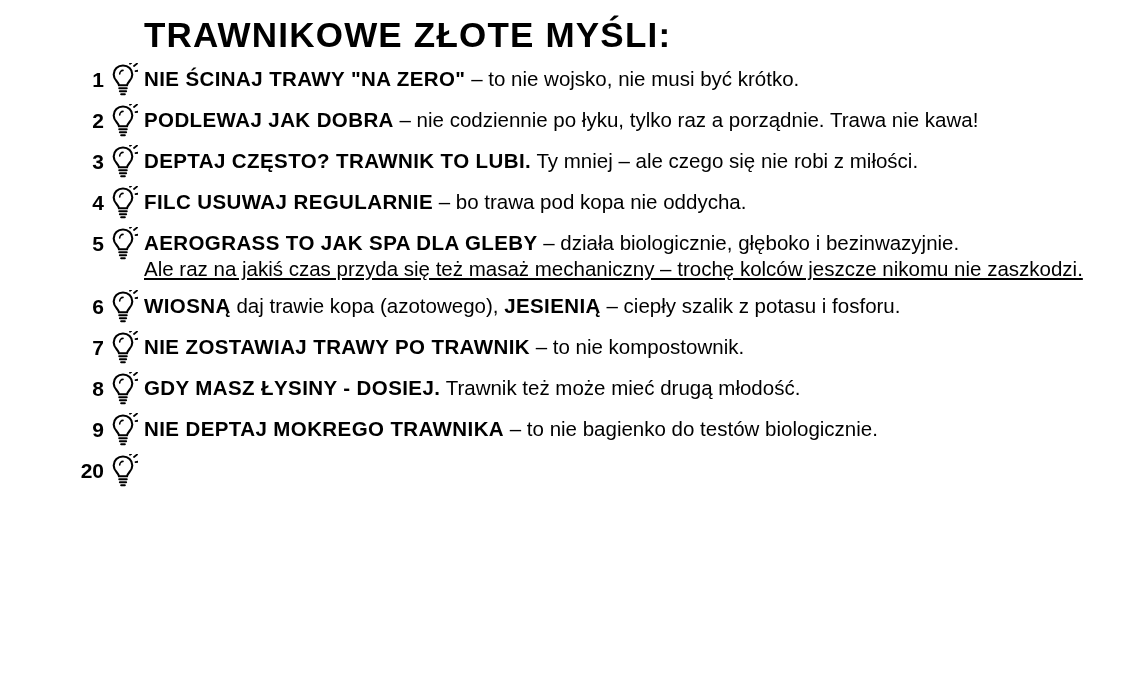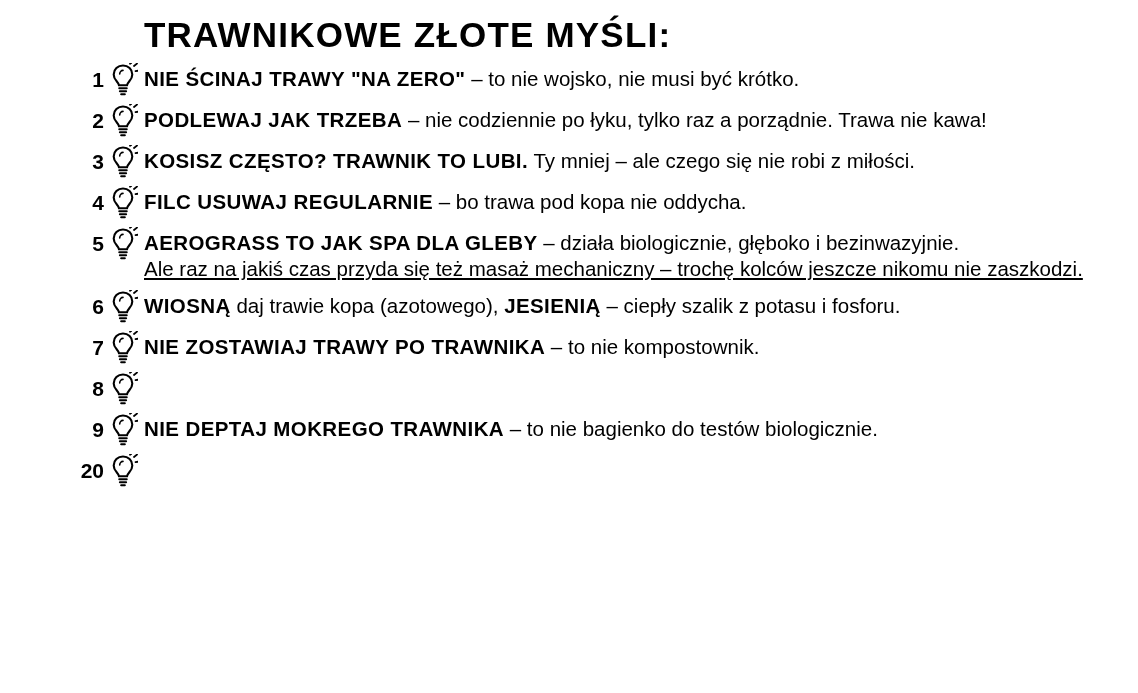--- a/index.html
+++ b/index.html
@@ -113,41 +113,41 @@
         <path d="M11.3 25.2h7.4" fill="none" stroke="#000" stroke-width="2.1" stroke-linecap="round"></path>
         <path d="M11.9 28.3h6.2" fill="none" stroke="#000" stroke-width="2.1" stroke-linecap="round"></path>
         <path d="M13.2 31.2h3.6" fill="none" stroke="#000" stroke-width="2.1" stroke-linecap="round"></path>
         <path d="M11.7 11.0c0-2.0 1.5-3.6 3.3-3.6" fill="none" stroke="#000" stroke-width="1.6" stroke-linecap="round"></path>
         <path d="M26.0 3.0l3.0-2.4" fill="none" stroke="#000" stroke-width="1.8" stroke-linecap="round"></path>
         <path d="M27.5 8.2l3.4-0.6" fill="none" stroke="#000" stroke-width="1.8" stroke-linecap="round"></path>
         <path d="M22.0 0.8l1.2-0.8" fill="none" stroke="#000" stroke-width="1.8" stroke-linecap="round"></path>
       </svg>
     </div>
     <div class="text">
-      <span class="t-bold"><b>PODLEWAJ JAK TRZEBA</b></span><span> – nie codziennie po łyku, tylko raz a porządnie. Trawa nie kawa!</span><b class="t-bold2"></b><span></span>
+      <span class="t-bold"><b>PODLEWAJ JAK DOBRA</b></span><span> – nie codziennie po łyku, tylko raz a porządnie. Trawa nie kawa!</span><b class="t-bold2"></b><span></span>
       
     </div>
   </li>
 
   <li class="item">
     <div class="num">3</div>
     <div class="bulb">
       <svg width="30" height="34" viewBox="0 0 30 34" aria-hidden="true">
         <path d="M15 2.5c-5.2 0-9.3 3.9-9.3 8.9 0 3.1 1.5 5.2 3.0 6.9 1.2 1.4 2.1 2.4 2.3 4.0h8.0c0.2-1.6 1.1-2.6 2.3-4.0 1.5-1.7 3.0-3.8 3.0-6.9 0-5.0-4.1-8.9-9.3-8.9z" fill="none" stroke="#000" stroke-width="2.1"></path>
         <path d="M11.3 25.2h7.4" fill="none" stroke="#000" stroke-width="2.1" stroke-linecap="round"></path>
         <path d="M11.9 28.3h6.2" fill="none" stroke="#000" stroke-width="2.1" stroke-linecap="round"></path>
         <path d="M13.2 31.2h3.6" fill="none" stroke="#000" stroke-width="2.1" stroke-linecap="round"></path>
         <path d="M11.7 11.0c0-2.0 1.5-3.6 3.3-3.6" fill="none" stroke="#000" stroke-width="1.6" stroke-linecap="round"></path>
         <path d="M26.0 3.0l3.0-2.4" fill="none" stroke="#000" stroke-width="1.8" stroke-linecap="round"></path>
         <path d="M27.5 8.2l3.4-0.6" fill="none" stroke="#000" stroke-width="1.8" stroke-linecap="round"></path>
         <path d="M22.0 0.8l1.2-0.8" fill="none" stroke="#000" stroke-width="1.8" stroke-linecap="round"></path>
       </svg>
     </div>
     <div class="text">
-      <span class="t-bold"><b>KOSISZ CZĘSTO? TRAWNIK TO LUBI.</b></span><span> Ty mniej – ale czego się nie robi z miłości.</span><b class="t-bold2"></b><span></span>
+      <span class="t-bold"><b>DEPTAJ CZĘSTO? TRAWNIK TO LUBI.</b></span><span> Ty mniej – ale czego się nie robi z miłości.</span><b class="t-bold2"></b><span></span>
       
     </div>
   </li>
 
   <li class="item">
     <div class="num">4</div>
     <div class="bulb">
       <svg width="30" height="34" viewBox="0 0 30 34" aria-hidden="true">
         <path d="M15 2.5c-5.2 0-9.3 3.9-9.3 8.9 0 3.1 1.5 5.2 3.0 6.9 1.2 1.4 2.1 2.4 2.3 4.0h8.0c0.2-1.6 1.1-2.6 2.3-4.0 1.5-1.7 3.0-3.8 3.0-6.9 0-5.0-4.1-8.9-9.3-8.9z" fill="none" stroke="#000" stroke-width="2.1"></path>
         <path d="M11.3 25.2h7.4" fill="none" stroke="#000" stroke-width="2.1" stroke-linecap="round"></path>
@@ -213,39 +213,43 @@
         <path d="M11.3 25.2h7.4" fill="none" stroke="#000" stroke-width="2.1" stroke-linecap="round"></path>
         <path d="M11.9 28.3h6.2" fill="none" stroke="#000" stroke-width="2.1" stroke-linecap="round"></path>
         <path d="M13.2 31.2h3.6" fill="none" stroke="#000" stroke-width="2.1" stroke-linecap="round"></path>
         <path d="M11.7 11.0c0-2.0 1.5-3.6 3.3-3.6" fill="none" stroke="#000" stroke-width="1.6" stroke-linecap="round"></path>
         <path d="M26.0 3.0l3.0-2.4" fill="none" stroke="#000" stroke-width="1.8" stroke-linecap="round"></path>
         <path d="M27.5 8.2l3.4-0.6" fill="none" stroke="#000" stroke-width="1.8" stroke-linecap="round"></path>
         <path d="M22.0 0.8l1.2-0.8" fill="none" stroke="#000" stroke-width="1.8" stroke-linecap="round"></path>
       </svg>
     </div>
     <div class="text">
-      <span class="t-bold"><b>NIE ZOSTAWIAJ TRAWY PO TRAWNIKA</b></span><span> – to nie kompostownik.</span><b class="t-bold2"></b><span></span>
+      <span class="t-bold"><b>NIE ZOSTAWIAJ TRAWY PO TRAWNIK</b></span><span> – to nie kompostownik.</span><b class="t-bold2"></b><span></span>
       
     </div>
   </li>
 
   <li class="item">
     <div class="num">8</div>
     <div class="bulb">
       <svg width="30" height="34" viewBox="0 0 30 34" aria-hidden="true">
         <path d="M15 2.5c-5.2 0-9.3 3.9-9.3 8.9 0 3.1 1.5 5.2 3.0 6.9 1.2 1.4 2.1 2.4 2.3 4.0h8.0c0.2-1.6 1.1-2.6 2.3-4.0 1.5-1.7 3.0-3.8 3.0-6.9 0-5.0-4.1-8.9-9.3-8.9z" fill="none" stroke="#000" stroke-width="2.1"></path>
         <path d="M11.3 25.2h7.4" fill="none" stroke="#000" stroke-width="2.1" stroke-linecap="round"></path>
         <path d="M11.9 28.3h6.2" fill="none" stroke="#000" stroke-width="2.1" stroke-linecap="round"></path>
         <path d="M13.2 31.2h3.6" fill="none" stroke="#000" stroke-width="2.1" stroke-linecap="round"></path>
         <path d="M11.7 11.0c0-2.0 1.5-3.6 3.3-3.6" fill="none" stroke="#000" stroke-width="1.6" stroke-linecap="round"></path>
         <path d="M26.0 3.0l3.0-2.4" fill="none" stroke="#000" stroke-width="1.8" stroke-linecap="round"></path>
         <path d="M27.5 8.2l3.4-0.6" fill="none" stroke="#000" stroke-width="1.8" stroke-linecap="round"></path>
         <path d="M22.0 0.8l1.2-0.8" fill="none" stroke="#000" stroke-width="1.8" stroke-linecap="round"></path>
       </svg>
     </div>
+    <div class="text">
+      <span class="t-bold"><b>GDY MASZ ŁYSINY - DOSIEJ.</b></span><span> Trawnik też może mieć drugą młodość.</span><b class="t-bold2"></b><span></span>
+      
+    </div>
   </li>
 
   <li class="item">
     <div class="num">9</div>
     <div class="bulb">
       <svg width="30" height="34" viewBox="0 0 30 34" aria-hidden="true">
         <path d="M15 2.5c-5.2 0-9.3 3.9-9.3 8.9 0 3.1 1.5 5.2 3.0 6.9 1.2 1.4 2.1 2.4 2.3 4.0h8.0c0.2-1.6 1.1-2.6 2.3-4.0 1.5-1.7 3.0-3.8 3.0-6.9 0-5.0-4.1-8.9-9.3-8.9z" fill="none" stroke="#000" stroke-width="2.1"></path>
         <path d="M11.3 25.2h7.4" fill="none" stroke="#000" stroke-width="2.1" stroke-linecap="round"></path>
         <path d="M11.9 28.3h6.2" fill="none" stroke="#000" stroke-width="2.1" stroke-linecap="round"></path>
         <path d="M13.2 31.2h3.6" fill="none" stroke="#000" stroke-width="2.1" stroke-linecap="round"></path>

